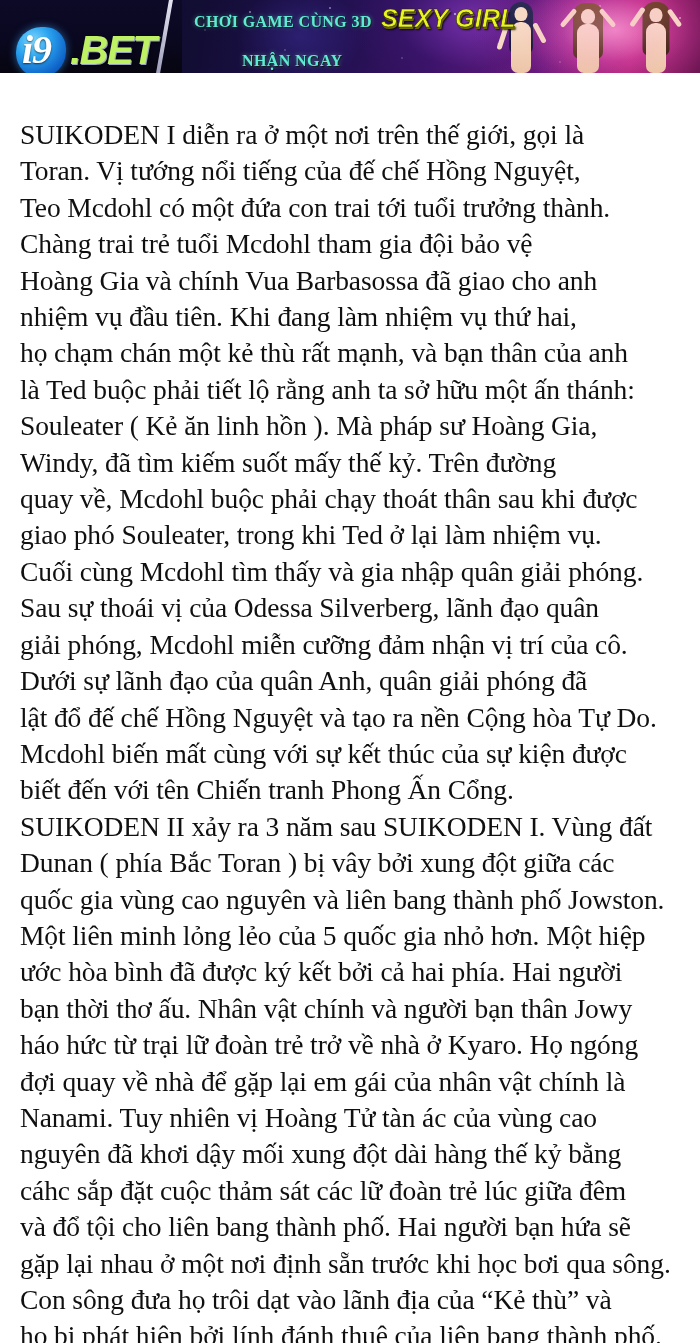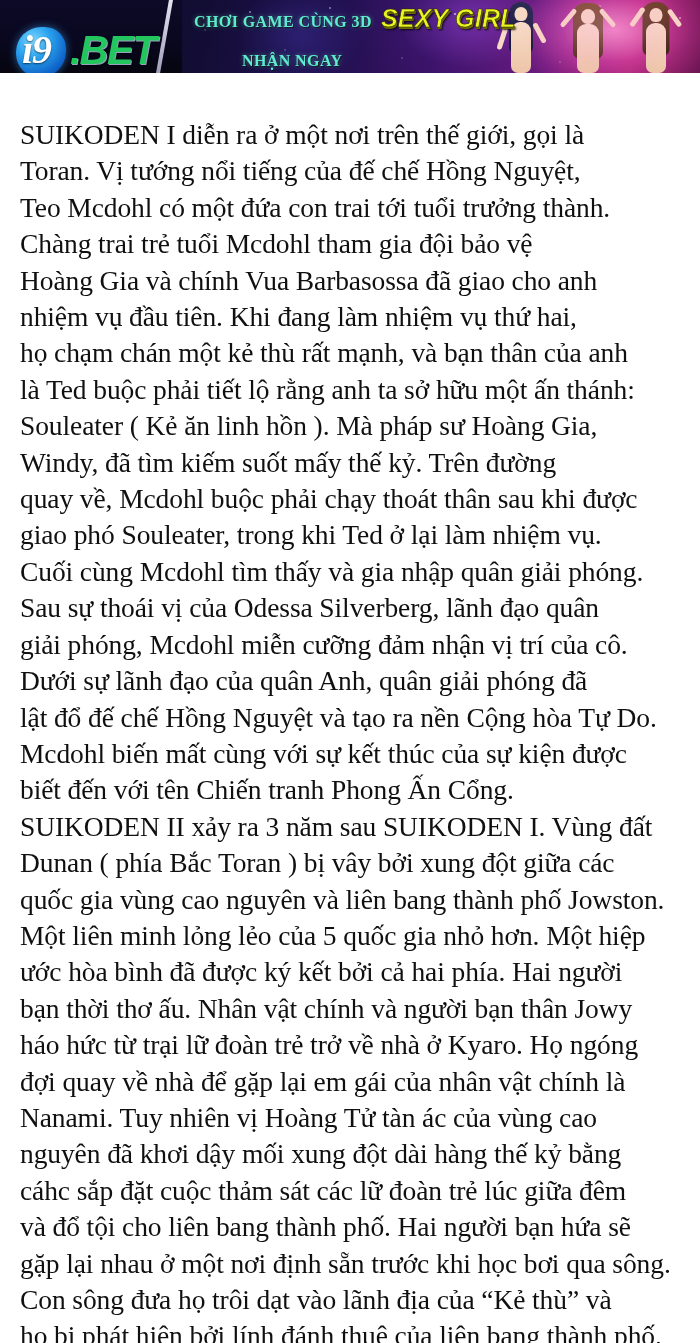--- a/index.html
+++ b/index.html
@@ -96,21 +96,21 @@
     text-shadow: 0 1px 2px rgba(0,0,0,.6);
   }
   .logo-bet {
     position: absolute;
     left: 58px; top: 6px;
     font-family: "Liberation Sans", sans-serif;
     font-style: italic;
     font-weight: bold;
     font-size: 40px;
     line-height: 40px;
-    color: #22c55e;
+    color: #bef264;
     letter-spacing: -1.5px;
     text-shadow: 1px 1px 0 #9aa0c0, 2px 2px 3px rgba(0,0,0,.6);
   }
 
   .ad-copy {
     position: absolute;
     left: 190px; top: 4px;
     width: 400px; height: 66px;
   }
   .ad-line {

